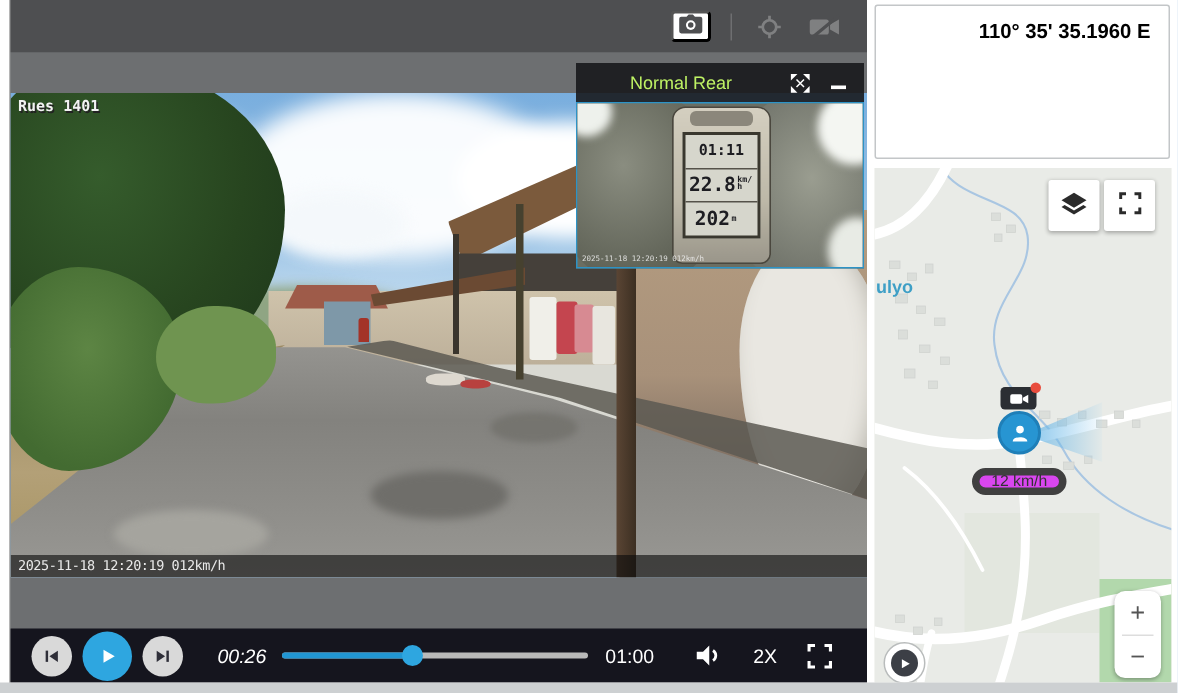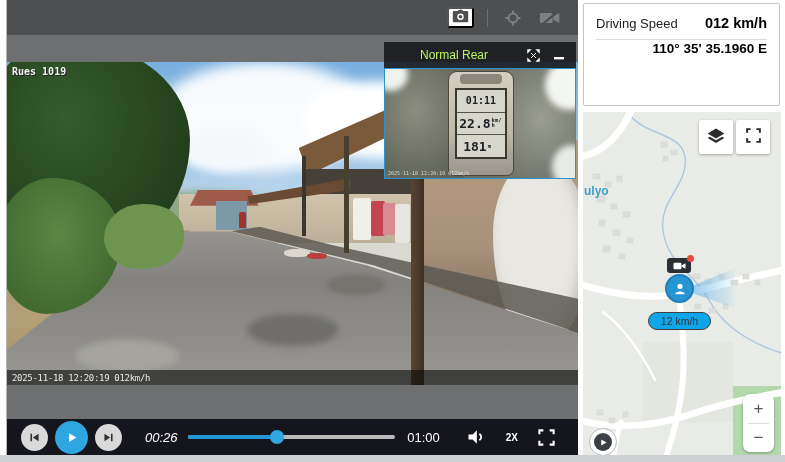--- a/index.html
+++ b/index.html
@@ -90,21 +90,21 @@
   .btn-step { width:27px; height:27px; border-radius:50%; background:#d9d9d9; margin-right:7px; }
   .btn-play { width:33px; height:33px; border-radius:50%; background:#2ea6e0; margin-right:7px; }
   .ctime { color:#fff; font-size:13px; flex-shrink:0; }
   .t-cur { margin:0 10px 0 16px;font-style:italic; }
   .t-tot { margin:0 16px 0 12px; }
   .slider { position:relative; flex:1; height:14px; cursor:pointer; }
   .slider-track { position:absolute; left:0; top:5px; width:100%; height:4px; background:#b9b9b9; border-radius:2px; }
   .slider-fill { position:absolute; left:0; top:5px; height:4px; background:#2196d3; border-radius:2px; }
   .slider-thumb { position:absolute; top:0; width:14px; height:14px; margin-left:-7px; border-radius:50%; background:#2ea6e0; }
   .btn-flat { background:none; margin:0 9px; }
-  .rate { color:#fff; font-size:10px; font-weight:bold; margin:0 10px; flex-shrink:0; cursor:pointer; }
+  .rate { color:#fff; font-size:13px; font-weight:normal; margin:0 10px; flex-shrink:0; cursor:pointer; }
 
   
   .side { position:absolute; left:578px; top:0; width:207px; height:462px; background:#ffffff; }
   .info-card { position:absolute; left:5px; top:3px; width:197px; height:103px; background:#fff; border:1px solid #c3c6c8; border-radius:2px; padding:8px 12px 0 12px; }
   .info-row { display:flex; justify-content:space-between; align-items:baseline; padding:3px 0 8px 0; border-bottom:1px solid #dcdcdc; }
   .info-label { font-size:13px; color:#222; }
   .info-value { font-size:14.5px; font-weight:bold; color:#000; }
   .coords-label { font-size:13px; color:#222; padding:7px 0 2px 0; }
   .coord-line { font-size:13.5px; font-weight:bold; color:#000; text-align:right; line-height:1.35; }
 
@@ -117,21 +117,21 @@
   .zoomctl { position:absolute; left:160px; top:282px; width:31px; height:58px; background:#fff; border-radius:7px; box-shadow:0 1px 3px rgba(0,0,0,.3); display:flex; flex-direction:column; }
   .zoomctl button { flex:1; border:none; background:none; font-size:17px; color:#555; cursor:pointer; line-height:1; }
   .zoomctl .zdiv { height:1px; background:#ddd; margin:0 5px; }
   .map-logo { position:absolute; left:6px; top:316px; width:28px; height:28px; border-radius:50%; background:#fff; border:1px solid #b9bcbc; display:flex; align-items:center; justify-content:center; cursor:pointer; }
   .map-logo .inner { width:18px; height:18px; border-radius:50%; background:#3c3f46; display:flex; align-items:center; justify-content:center; }
 
   .marker-cone { position:absolute; left:100px; top:156px; width:52px; height:40px; background:linear-gradient(90deg,rgba(110,185,232,.85),rgba(160,215,245,.08)); clip-path:polygon(0 55%,100% 0,100% 100%); }
   .marker-badge { position:absolute; left:84px; top:146px; width:24px; height:15px; background:#2b2e33; border-radius:3px; display:flex; align-items:center; justify-content:center; }
   .badge-dot { position:absolute; right:-3px; top:-3px; width:7px; height:7px; border-radius:50%; background:#e84c3d; }
   .marker-circle { position:absolute; left:82px; top:162px; width:29px; height:29px; border-radius:50%; background:#2795d2; border:2px solid #1f7fb8; display:flex; align-items:center; justify-content:center; }
-  .marker-pill { position:absolute; left:65px; top:200px; width:63px; height:18px; background:#0ea5e9; border:1px solid #404040; border-radius:9px; display:flex; align-items:center; justify-content:center; font-size:10.5px; color:#333; }
+  .marker-pill { position:absolute; left:65px; top:200px; width:63px; height:18px; background:#d946ef; border:5px solid #404040; border-radius:9px; display:flex; align-items:center; justify-content:center; font-size:10.5px; color:#333; }
 </style>
 </head>
 <body>
 
 <div class="app">
 
   <div class="player">
 
     <div class="player-header">
       <div class="header-icons">
@@ -191,21 +191,21 @@
         <div class="sc sc-trees3"></div>
         <div class="sc sc-pole1"></div>
         <div class="sc sc-pole2"></div>
         <div class="sc sc-pole3"></div>
         <div class="sc sc-cloth1"></div>
         <div class="sc sc-cloth2"></div>
         <div class="sc sc-cloth3"></div>
         <div class="sc sc-cloth4"></div>
         <div class="sc sc-person"></div>
 
-        <span class="stamp-top">Rues 1019</span>
+        <span class="stamp-top">Rues 1401</span>
         <div class="stamp-bar">
           <span class="stamp-txt">2025-11-18 12:20:19 012km/h</span>
         </div>
       </div>
 
       <div class="pip">
         <div class="pip-header">
           <span class="pip-title">Normal Rear</span>
           <span class="pip-ic">
             <svg width="15" height="15" viewBox="0 0 24 24" fill="#fff">
@@ -230,21 +230,21 @@
           <div class="pp pp-sky3"></div>
           <div class="gps-device">
             <div class="gps-top"></div>
             <div class="lcd">
               <div class="lcd-row lcd-time">01:11</div>
               <div class="lcd-row">
                 <span class="lcd-big">22.8</span>
                 <span class="lcd-unit">km/h</span>
               </div>
               <div class="lcd-row">
-                <span class="lcd-big">181</span>
+                <span class="lcd-big">202</span>
                 <span class="lcd-unit">m</span>
               </div>
             </div>
           </div>
           <span class="pip-stamp">2025-11-18 12:20:19 012km/h</span>
         </div>
       </div>
     </div>
 
     <div class="controls">
@@ -283,24 +283,20 @@
         <svg width="19" height="19" viewBox="0 0 24 24" fill="none" stroke="#fff" stroke-width="2.6">
             <path d="M3 8 V3 H8 M16 3 H21 V8 M21 16 V21 H16 M8 21 H3 V16"></path>
           </svg>
       </button>
     </div>
   </div>
 
   <aside class="side">
 
     <div class="info-card">
-      <div class="info-row">
-        <span class="info-label">Driving Speed</span>
-        <span class="info-value">012 km/h</span>
-      </div>
       <div class="coord-line">110° 35' 35.1960 E</div>
     </div>
 
     <div class="map">
       <svg class="base" width="198" height="343" viewBox="0 0 198 343">
         <rect x="0" y="0" width="198" height="343" fill="#e9ebe7"></rect>
         <rect x="60" y="230" width="90" height="80" fill="#e3e7df"></rect>
         <rect x="150" y="274" width="50" height="71" fill="#b2d8ac"></rect>
         <path d="M42,-5 C55,25 98,18 102,45 C106,72 76,88 80,118 C84,152 112,162 126,188 C140,214 168,232 202,242" stroke="#a9c6e2" stroke-width="1.4" fill="none"></path>
         <g stroke="#ffffff" stroke-linecap="round" fill="none">

